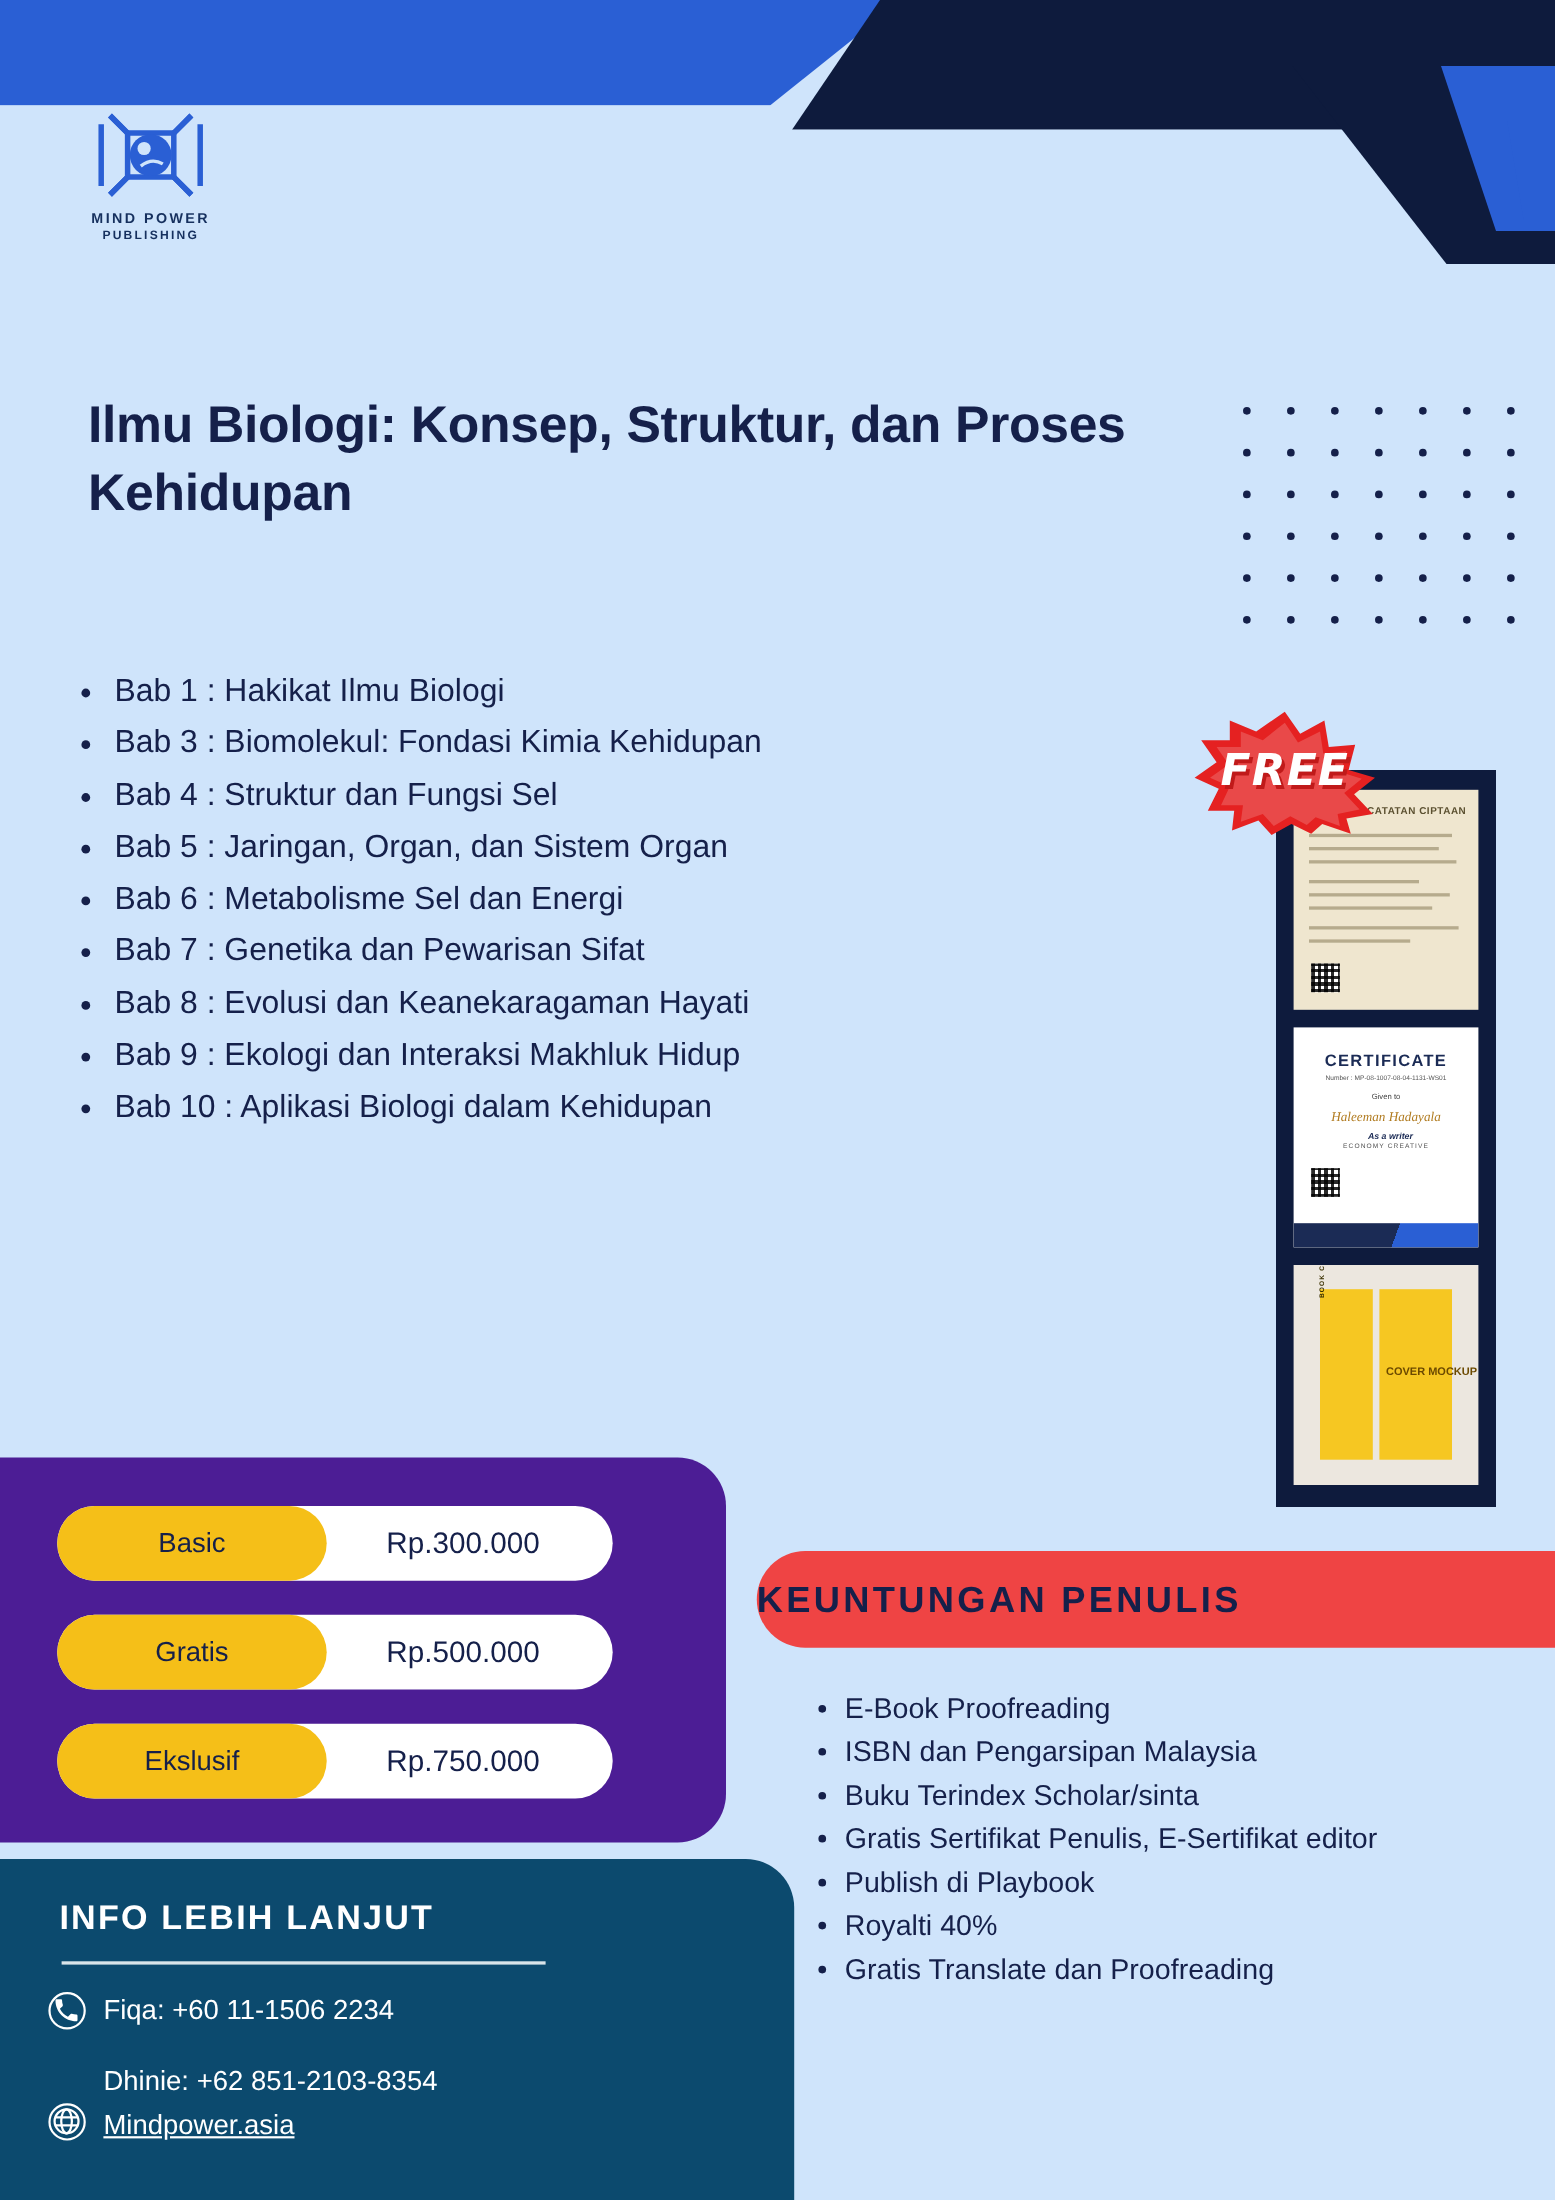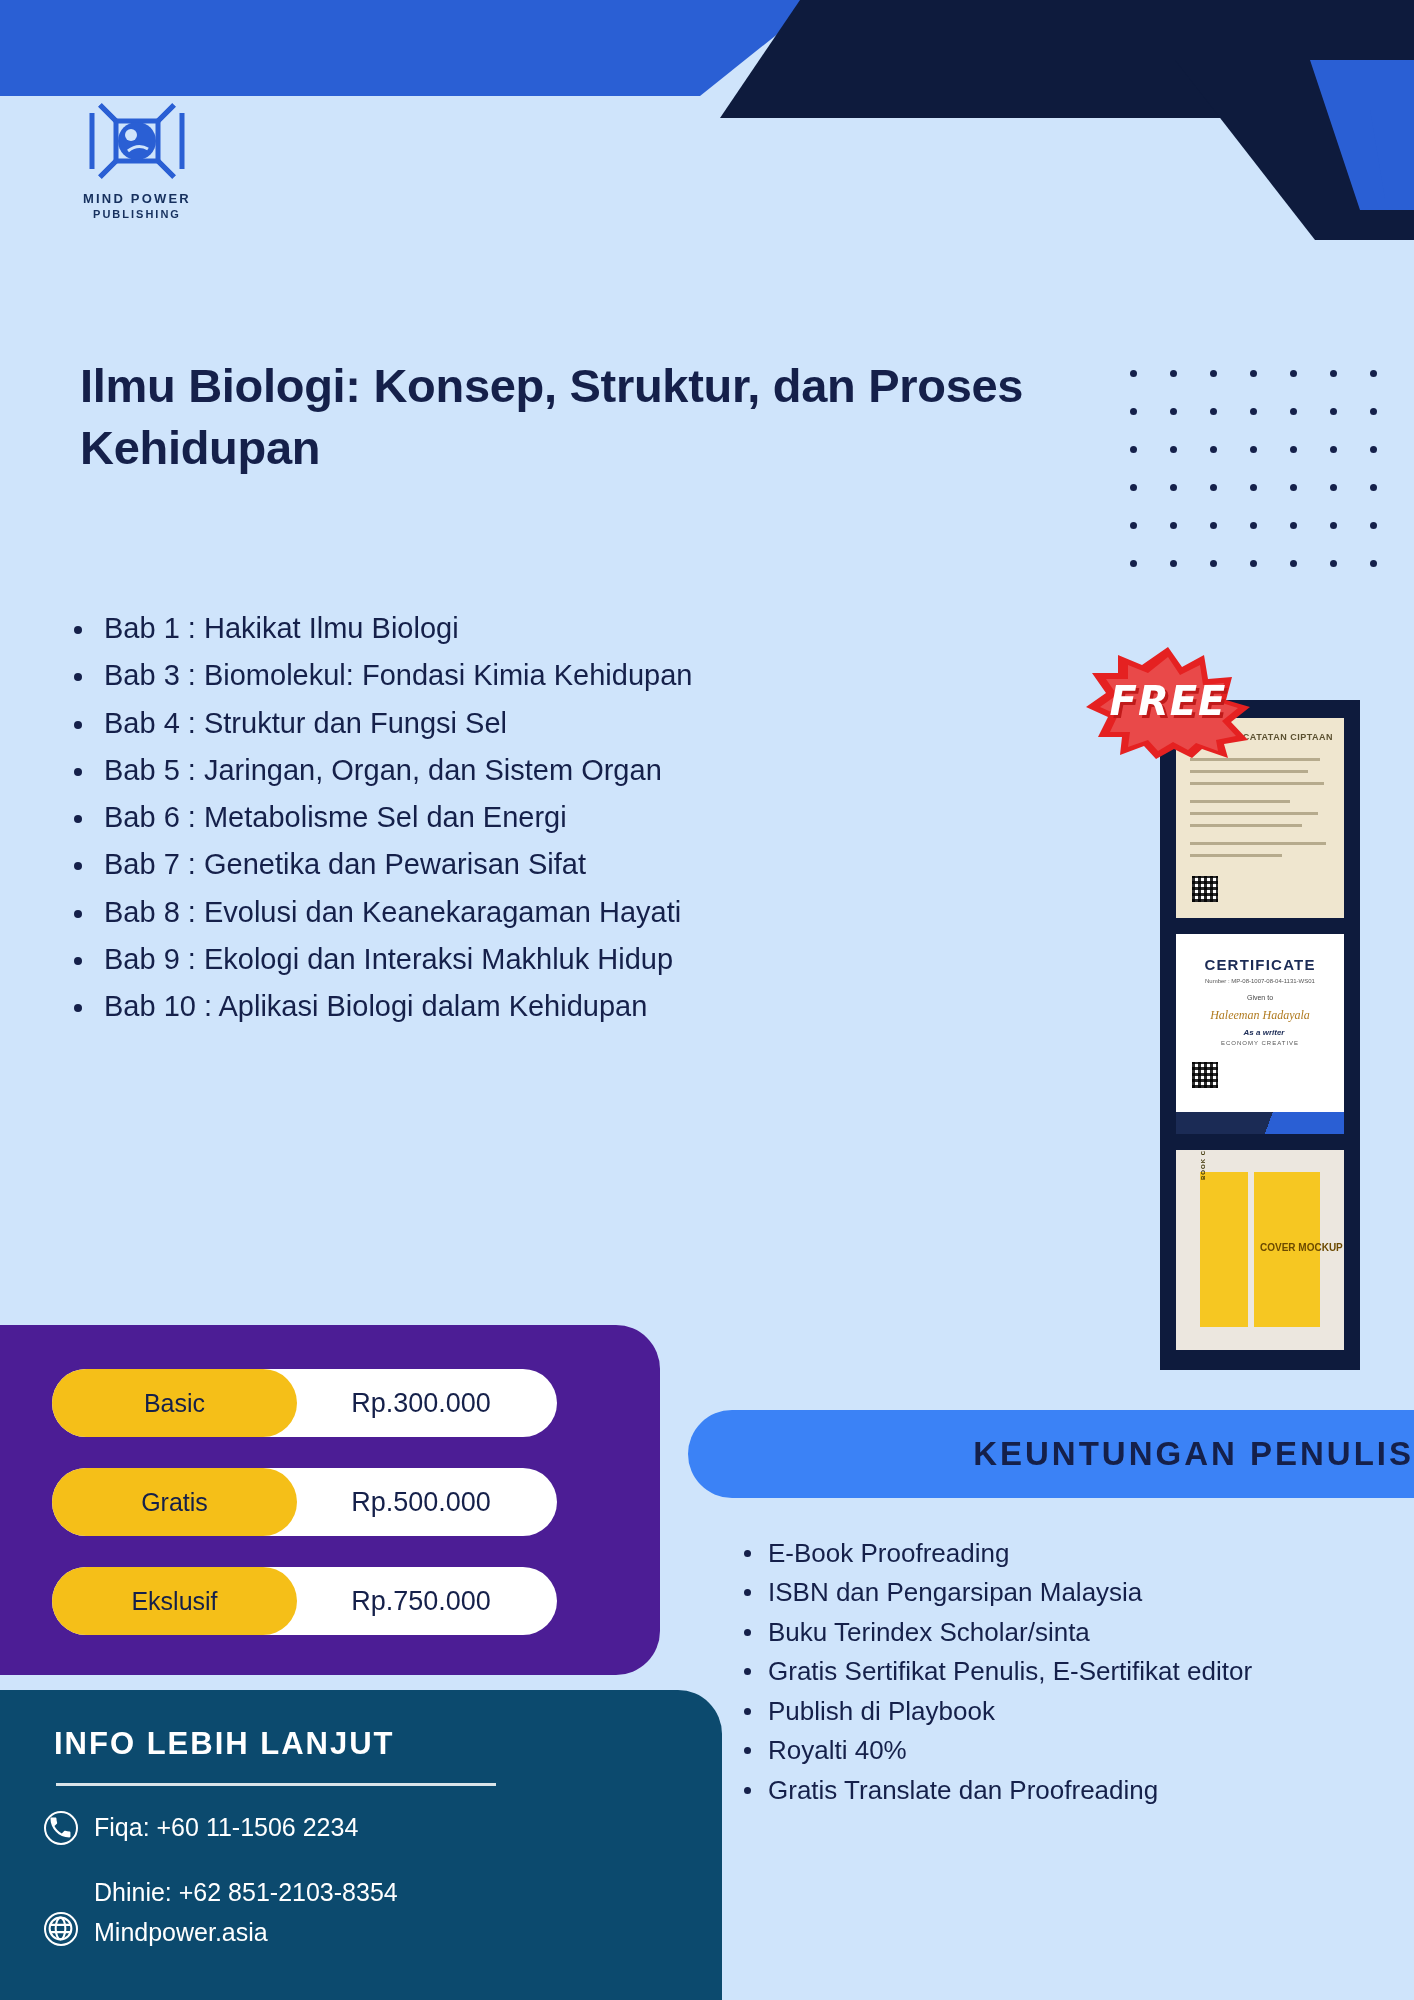--- a/index.html
+++ b/index.html
@@ -277,40 +277,40 @@
     background: #ffffff;
     opacity: .85;
   }
   .info-line {
     position: absolute;
     font-size: 25px;
     color: #fff;
   }
   .info-phone1 { top: 123px; left: 94px; }
   .info-phone2 { top: 156px; left: 94px; margin-top: 32px; }
-  .info-web    { top: 228px; left: 94px; }
+  .info-web    { top: 228px; left: 94px; text-decoration: underline; }
   .ic-circle {
     position: absolute;
     width: 34px; height: 34px;
     border: 2.5px solid #fff;
     border-radius: 50%;
   }
   .ic-phone { top: 121px; left: 44px; }
   .ic-globe { top: 222px; left: 44px; }
   .ic-circle svg { display:block; }
 
   
   .benefit-header {
     position: absolute;
     top: 1410px; left: 688px;
     width: 726px; height: 88px;
-    background: #3b82f6;
+    background: #ef4444;
     border-top-left-radius: 44px;
     border-bottom-left-radius: 44px;
-    display: flex; align-items: center; justify-content: flex-end;
+    display: flex; align-items: center; justify-content: flex-start;
   }
   .benefit-header span {
     font-size: 33px;
     font-weight: 700;
     color: #15204a;
     letter-spacing: 3px;
   }
   .benefits {
     position: absolute;
     top: 1535px; left: 730px;

